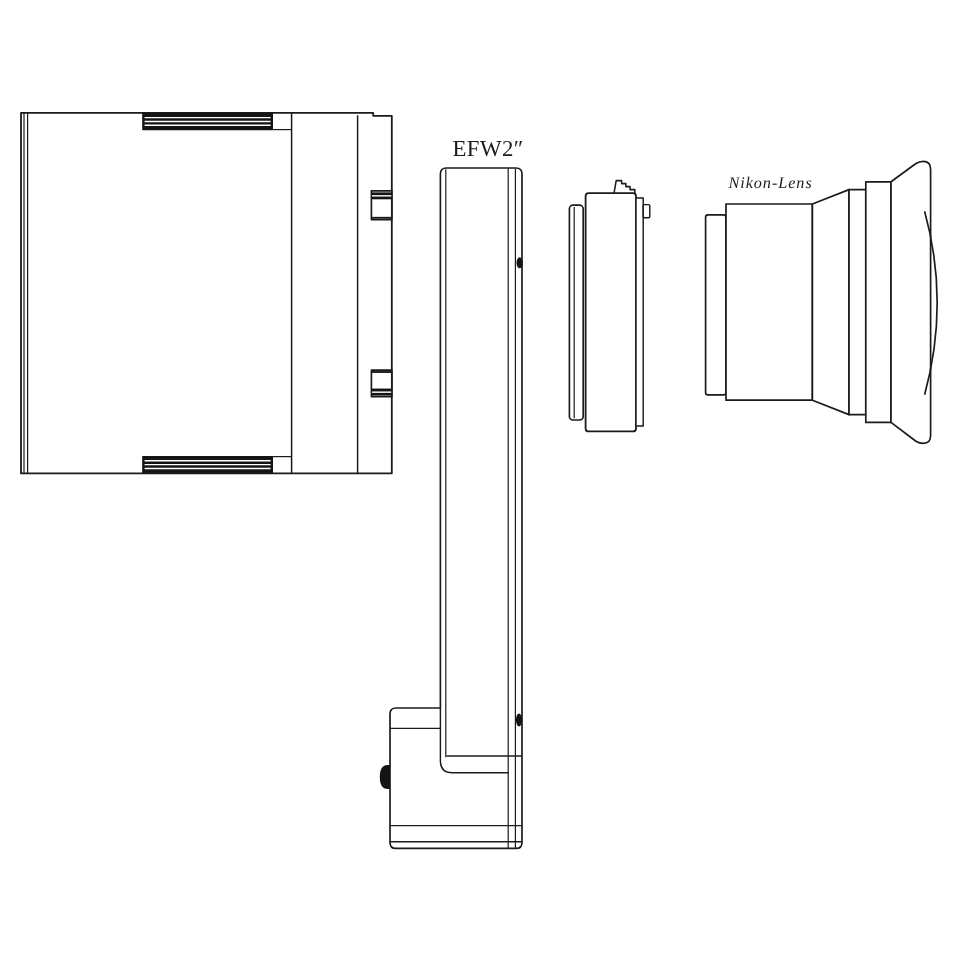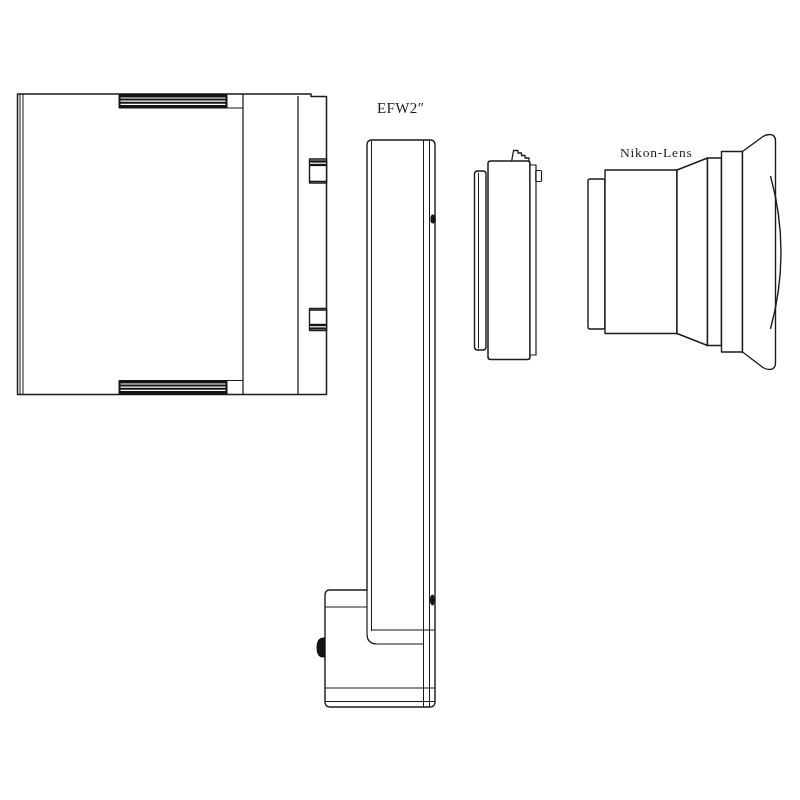--- a/index.html
+++ b/index.html
@@ -1,22 +1,22 @@
 <!DOCTYPE html>
 <html><head>
 <meta charset="utf-8">
 <style>
   html,body{margin:0;padding:0;background:#ffffff;}
   #stage{position:relative;width:800px;height:800px;background:#ffffff;overflow:hidden;
          font-family:"Liberation Serif","DejaVu Serif",serif;}
   #drawing{position:absolute;left:0;top:0;}
   .label{position:absolute;color:#1b1b1b;white-space:pre;}
   .label-camera{left:138px;top:221px;font-size:13.5px;line-height:14.6px;letter-spacing:0.4px;}
-  .label-efw{left:377px;top:100px;font-size:15px;letter-spacing:0.4px;}
-  .label-lens{left:620px;top:145px;font-size:13.5px;letter-spacing:0.8px;}
+  .label-efw{left:377px;top:114px;font-size:19px;letter-spacing:0.4px;}
+  .label-lens{left:607px;top:145px;font-size:13.5px;letter-spacing:0.8px;font-style:italic;}
 </style>
 </head>
 <body>
 
 <div id="stage">
 
   <svg id="drawing" width="800" height="800" viewBox="0 0 800 800" fill="none" stroke="#1b1b1b" stroke-width="1.25" stroke-linejoin="round" stroke-linecap="butt">
 
     <g>
       <path d="M17.5,94 H311 V96.5 H326.5 V394.5 H17.5 Z" fill="#ffffff" stroke-width="1.5"></path>

